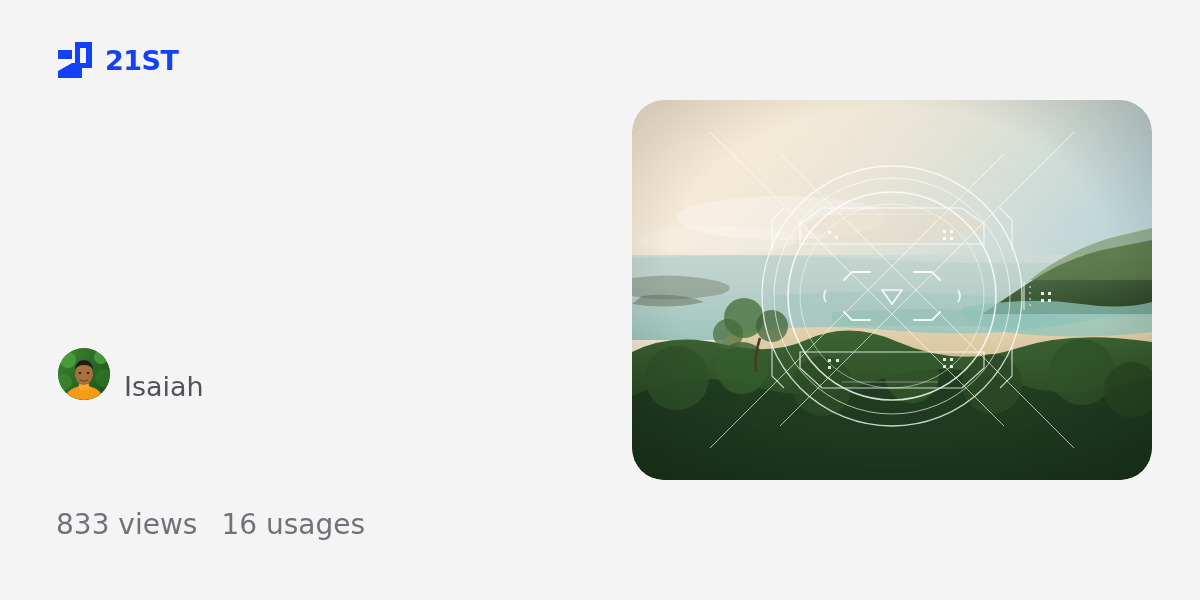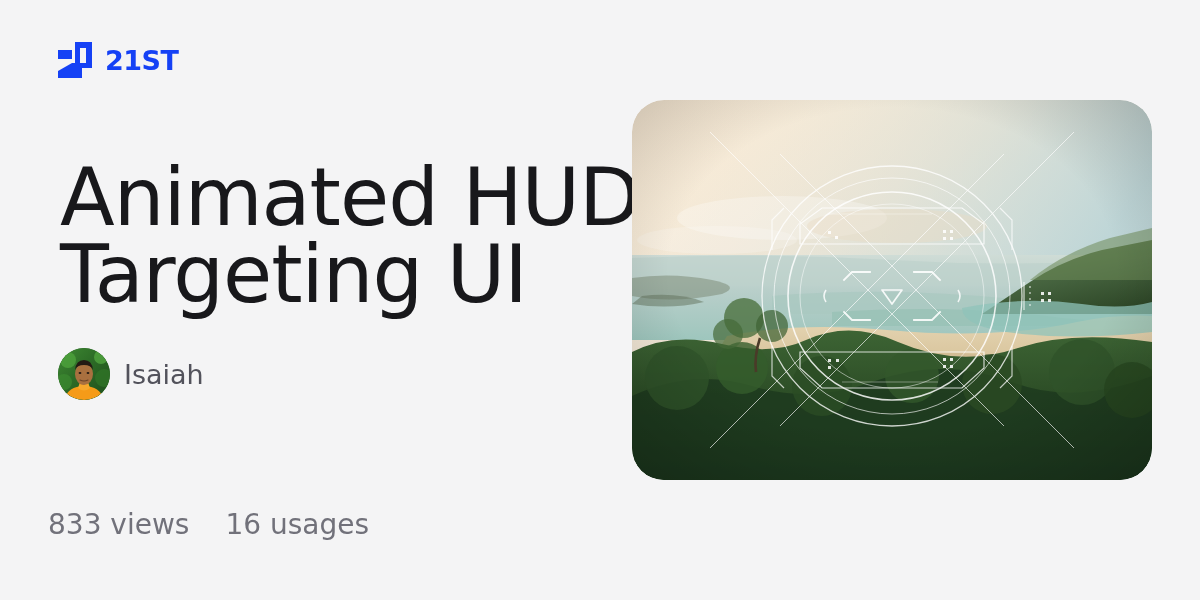--- a/index.html
+++ b/index.html
@@ -40,42 +40,42 @@
     font-weight:normal;
     color:#18181b;
     letter-spacing:-1px;
     white-space:pre-line;
   }
 
   
   .author {
     position:absolute;
     left:58px; top:348px;
-    display:flex; align-items:center; gap:14px;
+    display:flex; align-items:flex-end; gap:14px;
   }
   .avatar {
     width:52px; height:52px;
     border-radius:50%;
     overflow:hidden;
     flex:none;
     position:relative;
     background:#2e6a2a;
   }
   .avatar svg { display:block; width:52px; height:52px; }
   .author-name {
     font-size:27px;
     color:#52525b;
     line-height:1;
   }
 
   
   .stats {
     position:absolute;
-    left:48px; top:508px;
-    display:flex; align-items:flex-end; gap:36px;
+    left:56px; top:508px;
+    display:flex; align-items:flex-end; gap:24px;
   }
   .stat {
     font-size:28px;
     color:#71717a;
     line-height:1.2;
   }
 
   
   .preview {
     position:absolute;
@@ -96,22 +96,20 @@
       <svg class="brand-mark" viewBox="0 0 34 36" xmlns="http://www.w3.org/2000/svg">
         <rect x="17" y="0" width="17" height="26" fill="#1541f5"></rect>
         <rect x="22" y="6" width="6" height="15" fill="#f4f4f5"></rect>
         <rect x="0" y="8" width="14" height="9" fill="#1541f5"></rect>
         <path d="M0 36 L0 29 L14 21 L24 21 L24 36 Z" fill="#1541f5"></path>
       </svg>
     </span>
     <span class="brand-name">21ST</span>
   </div>
 
-  <h1 class="title">Animated HUD
-Targeting UI</h1>
 
   <div class="author">
     <span class="avatar">
       <svg viewBox="0 0 52 52" xmlns="http://www.w3.org/2000/svg">
         <defs>
           <clipPath id="avclip">
               <circle cx="26" cy="26" r="26"></circle>
             </clipPath>
           <linearGradient id="foliage" x1="0" y1="0" x2="1" y2="1">
             <stop offset="0%" stop-color="#3f8a33"></stop>

